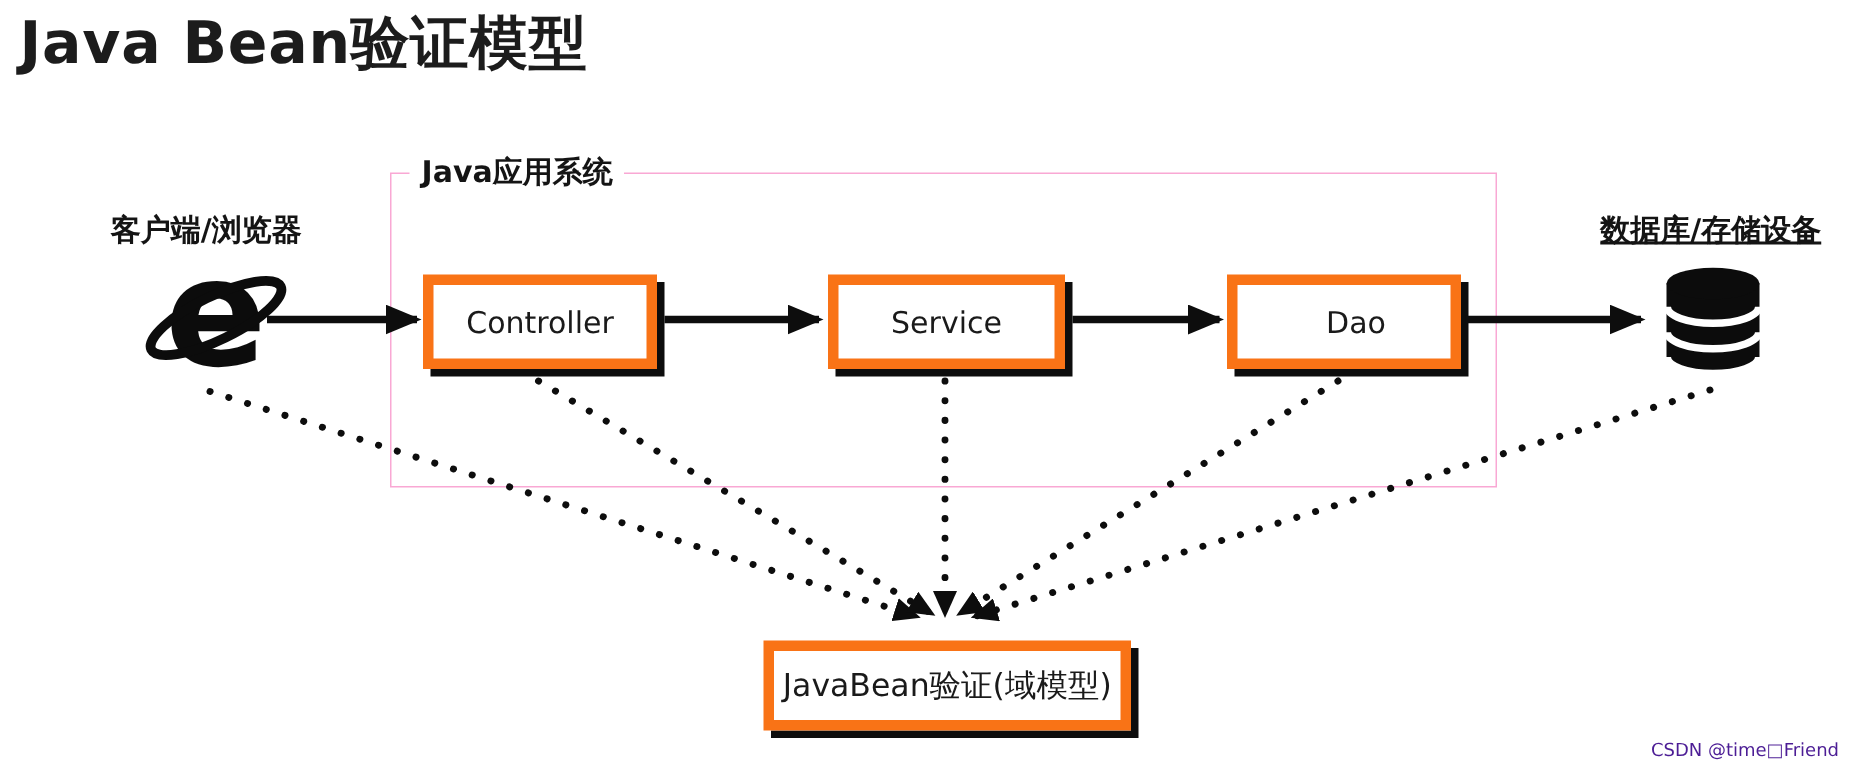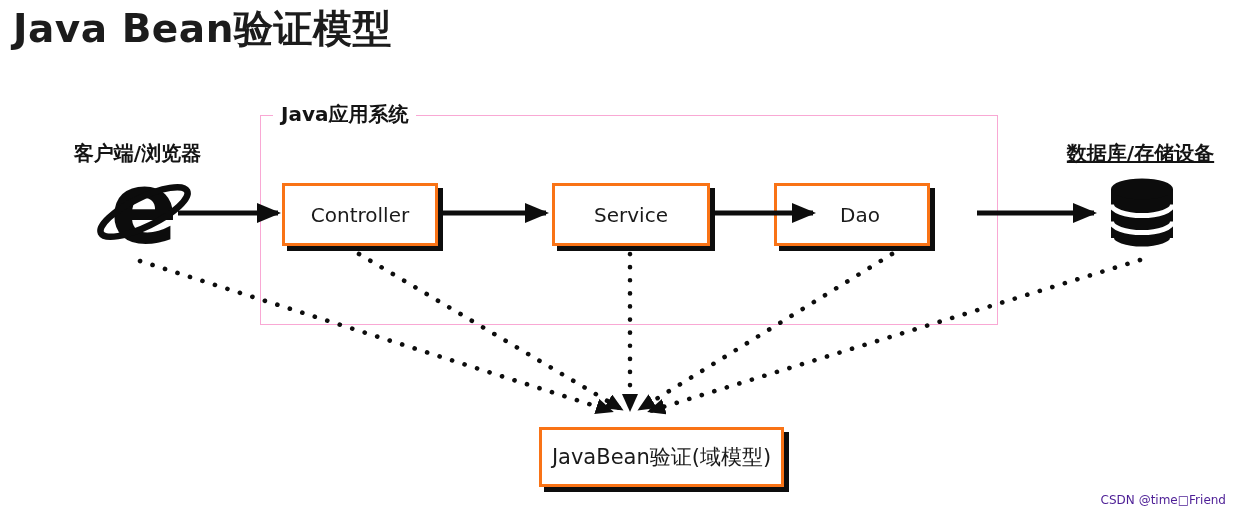--- a/index.html
+++ b/index.html
@@ -31,31 +31,31 @@
   }
   .container-label {
     position: absolute; top: -15px; left: 12px;
     background: #ffffff; padding: 0 8px;
     font-size: 20px; font-weight: 600; color: #141414;
     white-space: nowrap;
   }
   .node {
     position: absolute;
     background: #ffffff;
-    border: 3px solid #f97316;
+    border: 7px solid #f97316;
     box-shadow: 5px 5px 0 #0d0d0d;
     box-sizing: border-box;
     display: flex; align-items: center; justify-content: center;
     font-size: 20px; color: #1a1a1a;
     white-space: nowrap;
   }
   .node-controller { left: 282px; top: 183px; width: 156px; height: 63px; }
   .node-service    { left: 552px; top: 183px; width: 158px; height: 63px; }
-  .node-dao        { left: 774px; top: 183px; width: 156px; height: 63px; padding-left: 16px; }
-  .node-javabean   { left: 539px; top: 427px; width: 245px; height: 60px; font-size: 21px; }
+  .node-dao        { left: 818px; top: 183px; width: 156px; height: 63px; padding-left: 16px; }
+  .node-javabean   { left: 509px; top: 427px; width: 245px; height: 60px; font-size: 21px; }
   .diagram-canvas {
     position: absolute; left: 0; top: 0;
     width: 1238px; height: 514px;
     pointer-events: none;
     z-index: 5;
   }
   .watermark {
     position: absolute; right: 12px; bottom: 7px;
     font-size: 12px; color: #4c1d95;
     white-space: nowrap;

